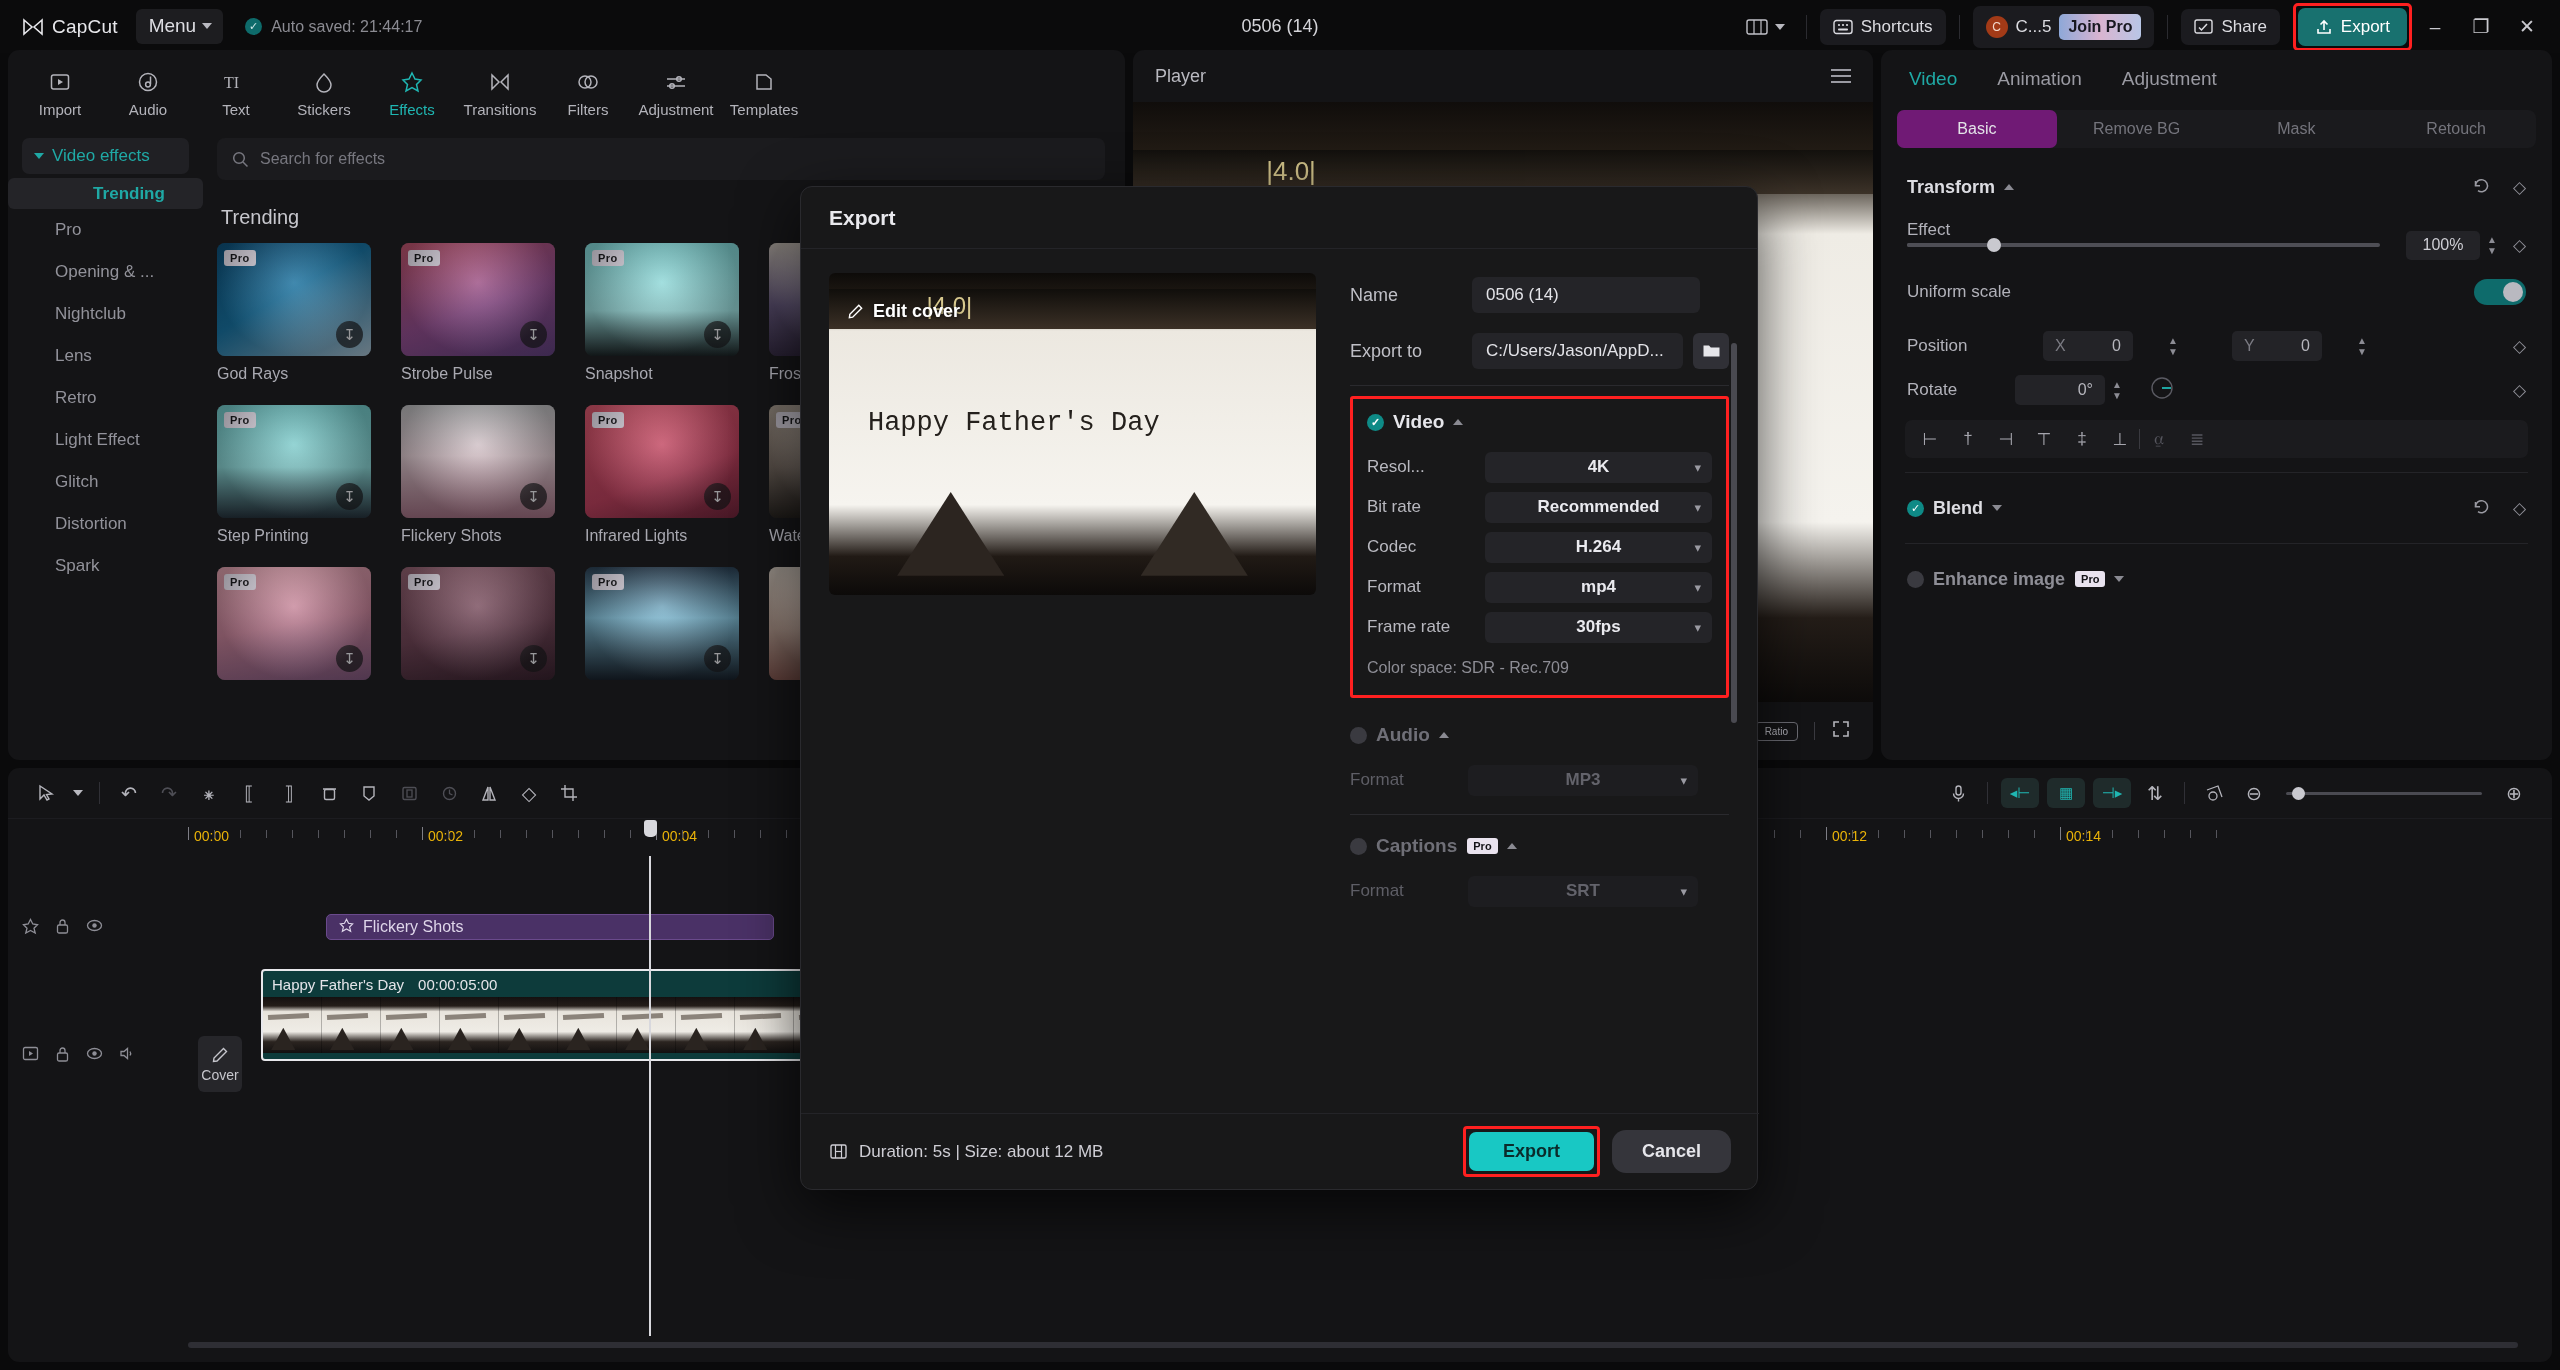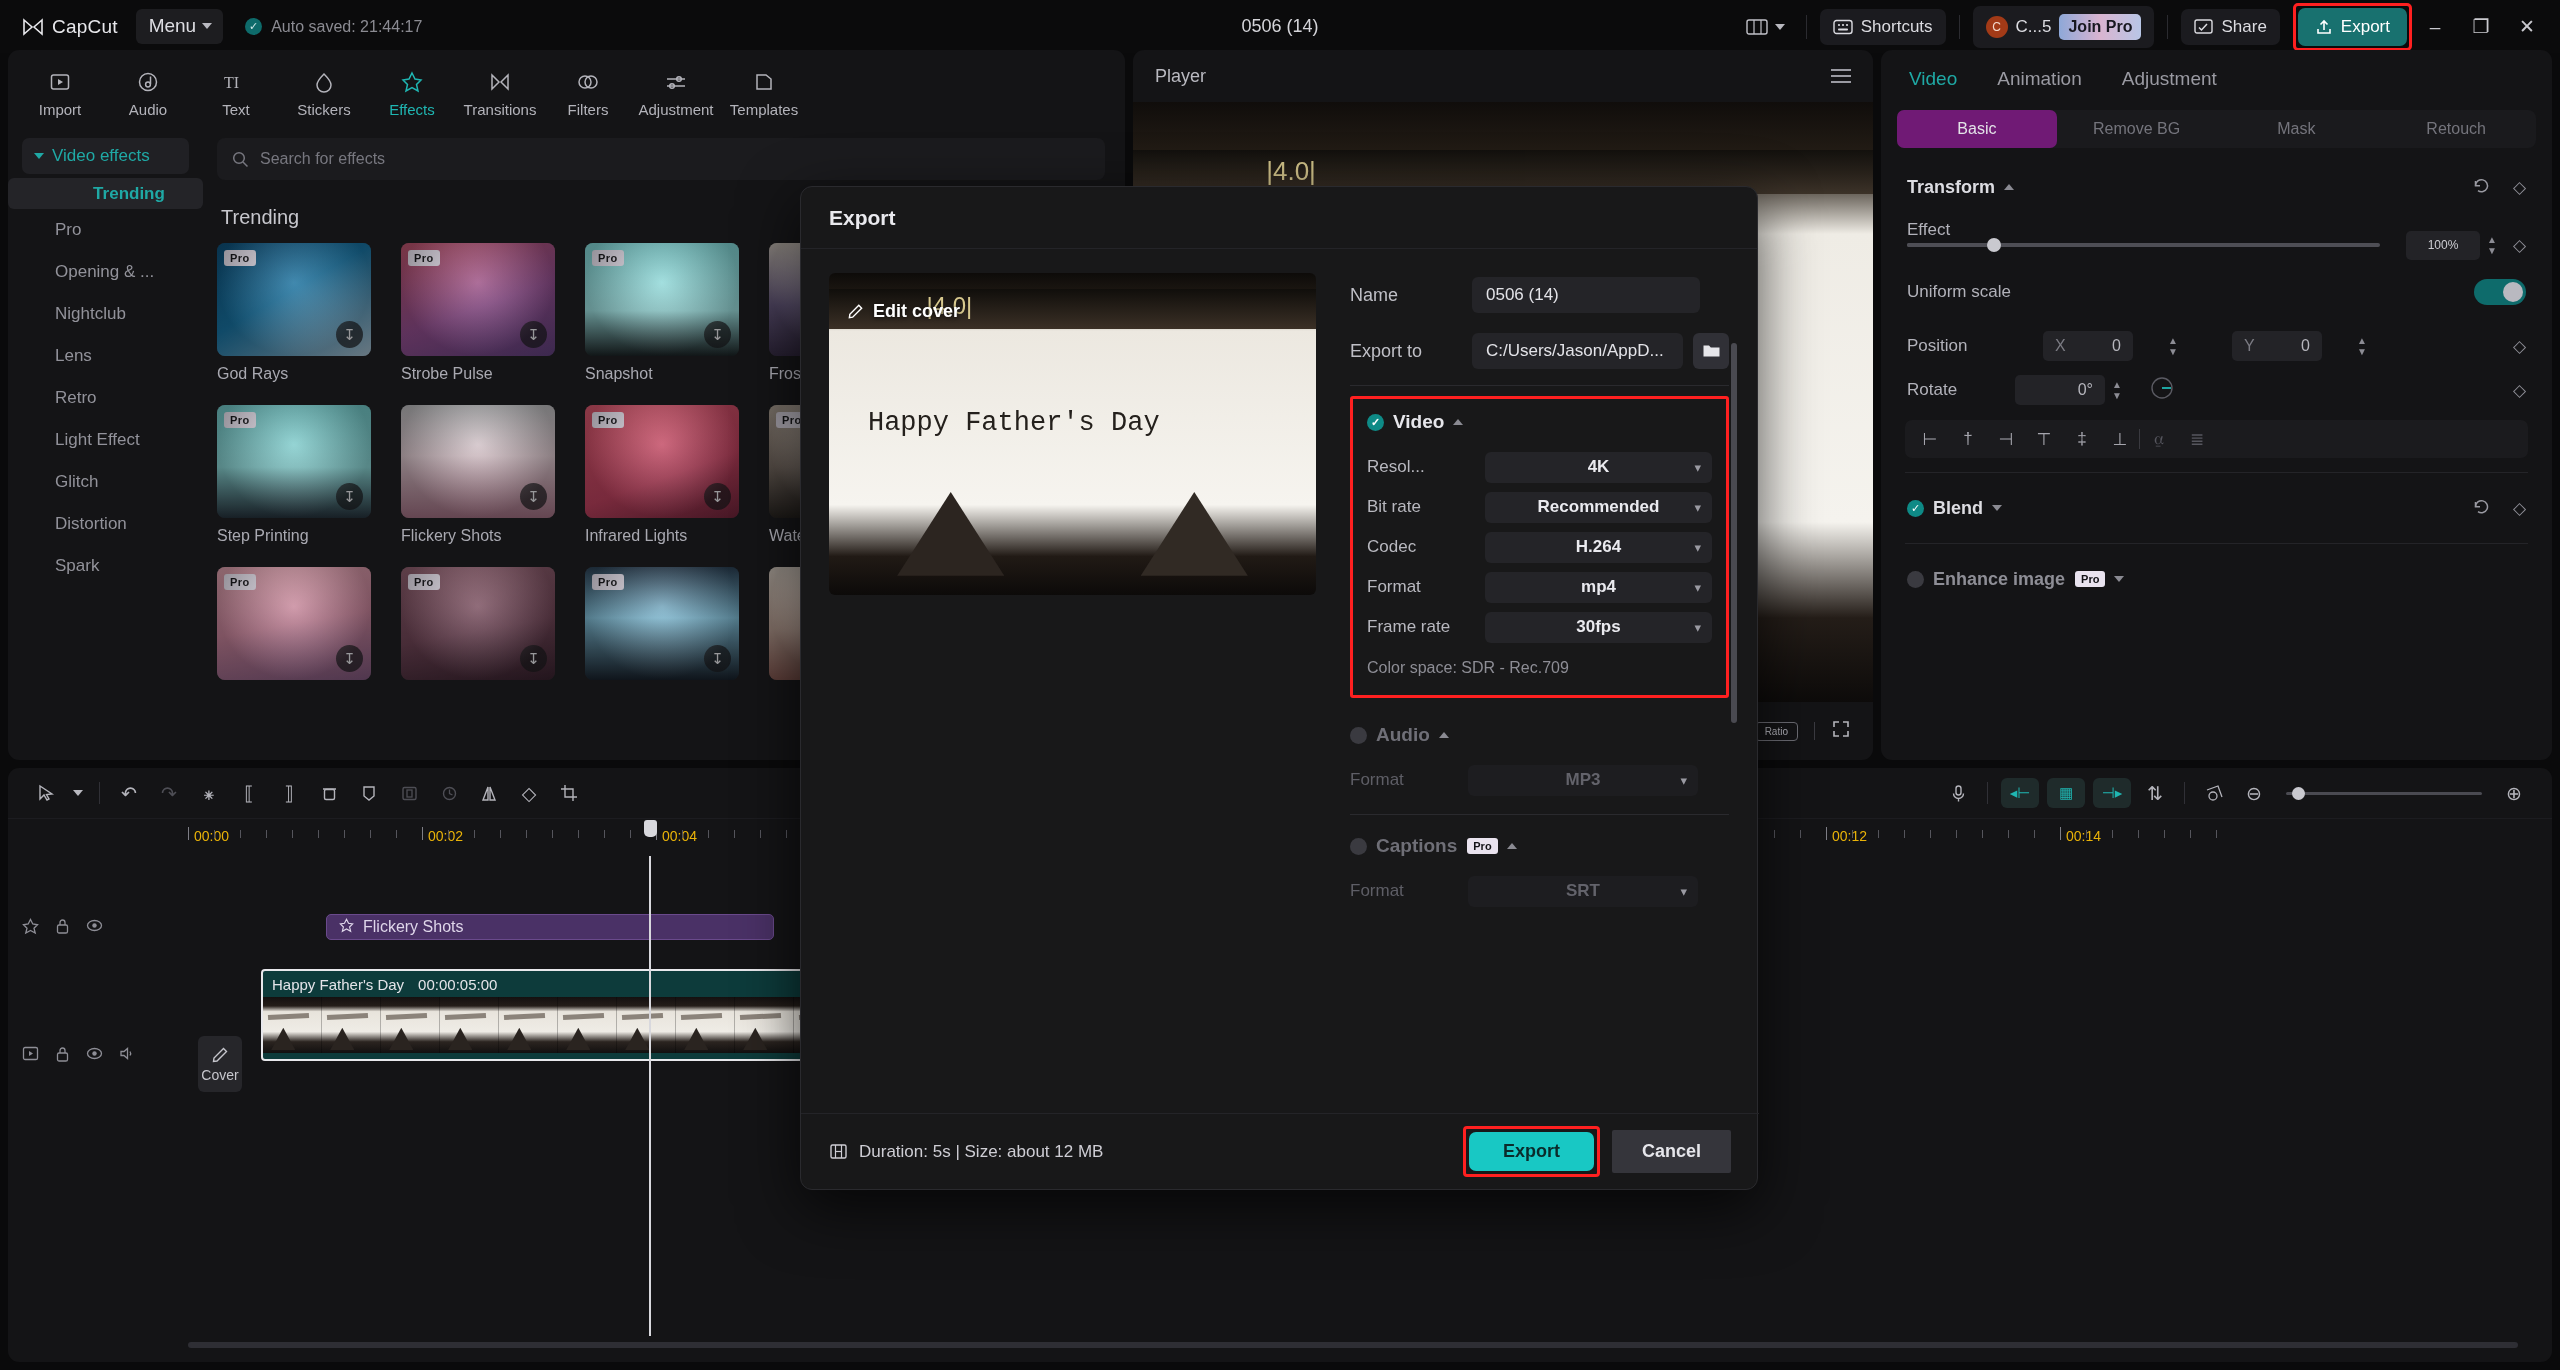--- a/index.html
+++ b/index.html
@@ -129,21 +129,21 @@
   .tri-up { width:0;height:0;border-left:5px solid transparent;border-right:5px solid transparent;border-bottom:6px solid #8a8a92; margin-left:9px; }
   .tri-dn { width:0;height:0;border-left:5px solid transparent;border-right:5px solid transparent;border-top:6px solid #8a8a92; margin-left:9px; }
   .row-ico { margin-left:auto; display:flex; align-items:center; gap:22px; color:#9a9aa2; }
   .prow { display:flex; align-items:center; padding:0 26px; height:44px; font-size:17px; color:#b2b2ba; }
   .plabel { width:108px; }
   .slider { flex:1; height:4px; background:#4e4e55; border-radius:3px; position:relative; margin-right:26px; }
   .slider .fill { position:absolute; left:0; top:0; height:4px; width:17%; background:#4e4e55; border-radius:3px;}
   .slider .knob { position:absolute; left:17%; top:-5px; width:14px;height:14px;border-radius:50%;background:#c9c9cf; }
   .numbox {
     background:#232327; border-radius:5px; height:29px; min-width:74px; display:flex;
-    align-items:center; justify-content:center; font-size:12px; color:#cdcdd3; padding:0 10px;
+    align-items:center; justify-content:center; font-size:16px; color:#cdcdd3; padding:0 10px;
   }
   .spin { display:flex; flex-direction:column; gap:2px; margin-left:7px; color:#8c8c94; font-size:10px; line-height:9px; }
   .diamond { color:#8e8e96; font-size:17px; }
   .toggle { margin-left:auto; width:52px;height:26px;border-radius:14px;background:#0e6b6b; position:relative; }
   .toggle i { position:absolute; right:3px; top:3px; width:20px;height:20px;border-radius:50%;background:#b9b9c0; }
   .xybox { background:#232327;border-radius:5px;height:30px;width:90px;display:flex;align-items:center;padding:0 12px;font-size:16px;color:#b6b6bd; }
   .xybox span.ax { color:#7b7b83; margin-right:auto; }
   .align-bar { display:flex; align-items:center; gap:0; background:#1b1b1e; border-radius:7px; margin:8px 24px 0 24px; height:38px; padding:0 6px; }
   .align-bar div { width:38px; text-align:center; font-size:17px; color:#a5a5ad; }
   .align-bar .vsep { width:1px;height:20px;background:#3a3a40; }
@@ -255,21 +255,21 @@
     position:absolute; left:0; bottom:0; width:958px; height:76px;
     display:flex; align-items:center; padding:0 28px; border-top:1px solid #242428;
   }
   .dur { display:flex; align-items:center; gap:11px; font-size:17px; color:#cecdd4; }
   .foot-right { margin-left:auto; display:flex; align-items:center; gap:12px; }
   .btn-export {
     background:#18c8c4; color:#0b2b2b; font-weight:bold; font-size:18px;
     border-radius:7px; padding:9px 34px;
   }
   .btn-export-wrap { border:3px solid #ff2020; border-radius:4px; padding:3px; }
-  .btn-cancel { background:#35353b; color:#e6e6eb; font-weight:bold; font-size:18px; border-radius:2px; padding:11px 30px; }
+  .btn-cancel { background:#35353b; color:#e6e6eb; font-weight:bold; font-size:18px; border-radius:14px; padding:11px 30px; }
 
   
   .tg1{background:linear-gradient(150deg,#0d4e77,#18719f 45%,#9fb7c6);}
   .tg2{background:linear-gradient(160deg,#b9526a,#8f4d8c 55%,#5c3e79);}
   .tg3{background:linear-gradient(180deg,#7fd2d2,#9adcdc 60%,#1a2224);}
   .tg4{background:linear-gradient(180deg,#cfc6bd,#6d5f86 55%,#3a2f4a);}
   .tg5{background:linear-gradient(180deg,#6fc3c3,#86cfcf 55%,#24303a);}
   .tg6{background:linear-gradient(180deg,#b6b6b8,#d6c2c8 45%,#9a6b7d);}
   .tg7{background:linear-gradient(160deg,#d5566b,#b8405c 60%,#6b2338);}
   .tg8{background:linear-gradient(180deg,#b7aa9d,#7e7168 55%,#2a2622);}

